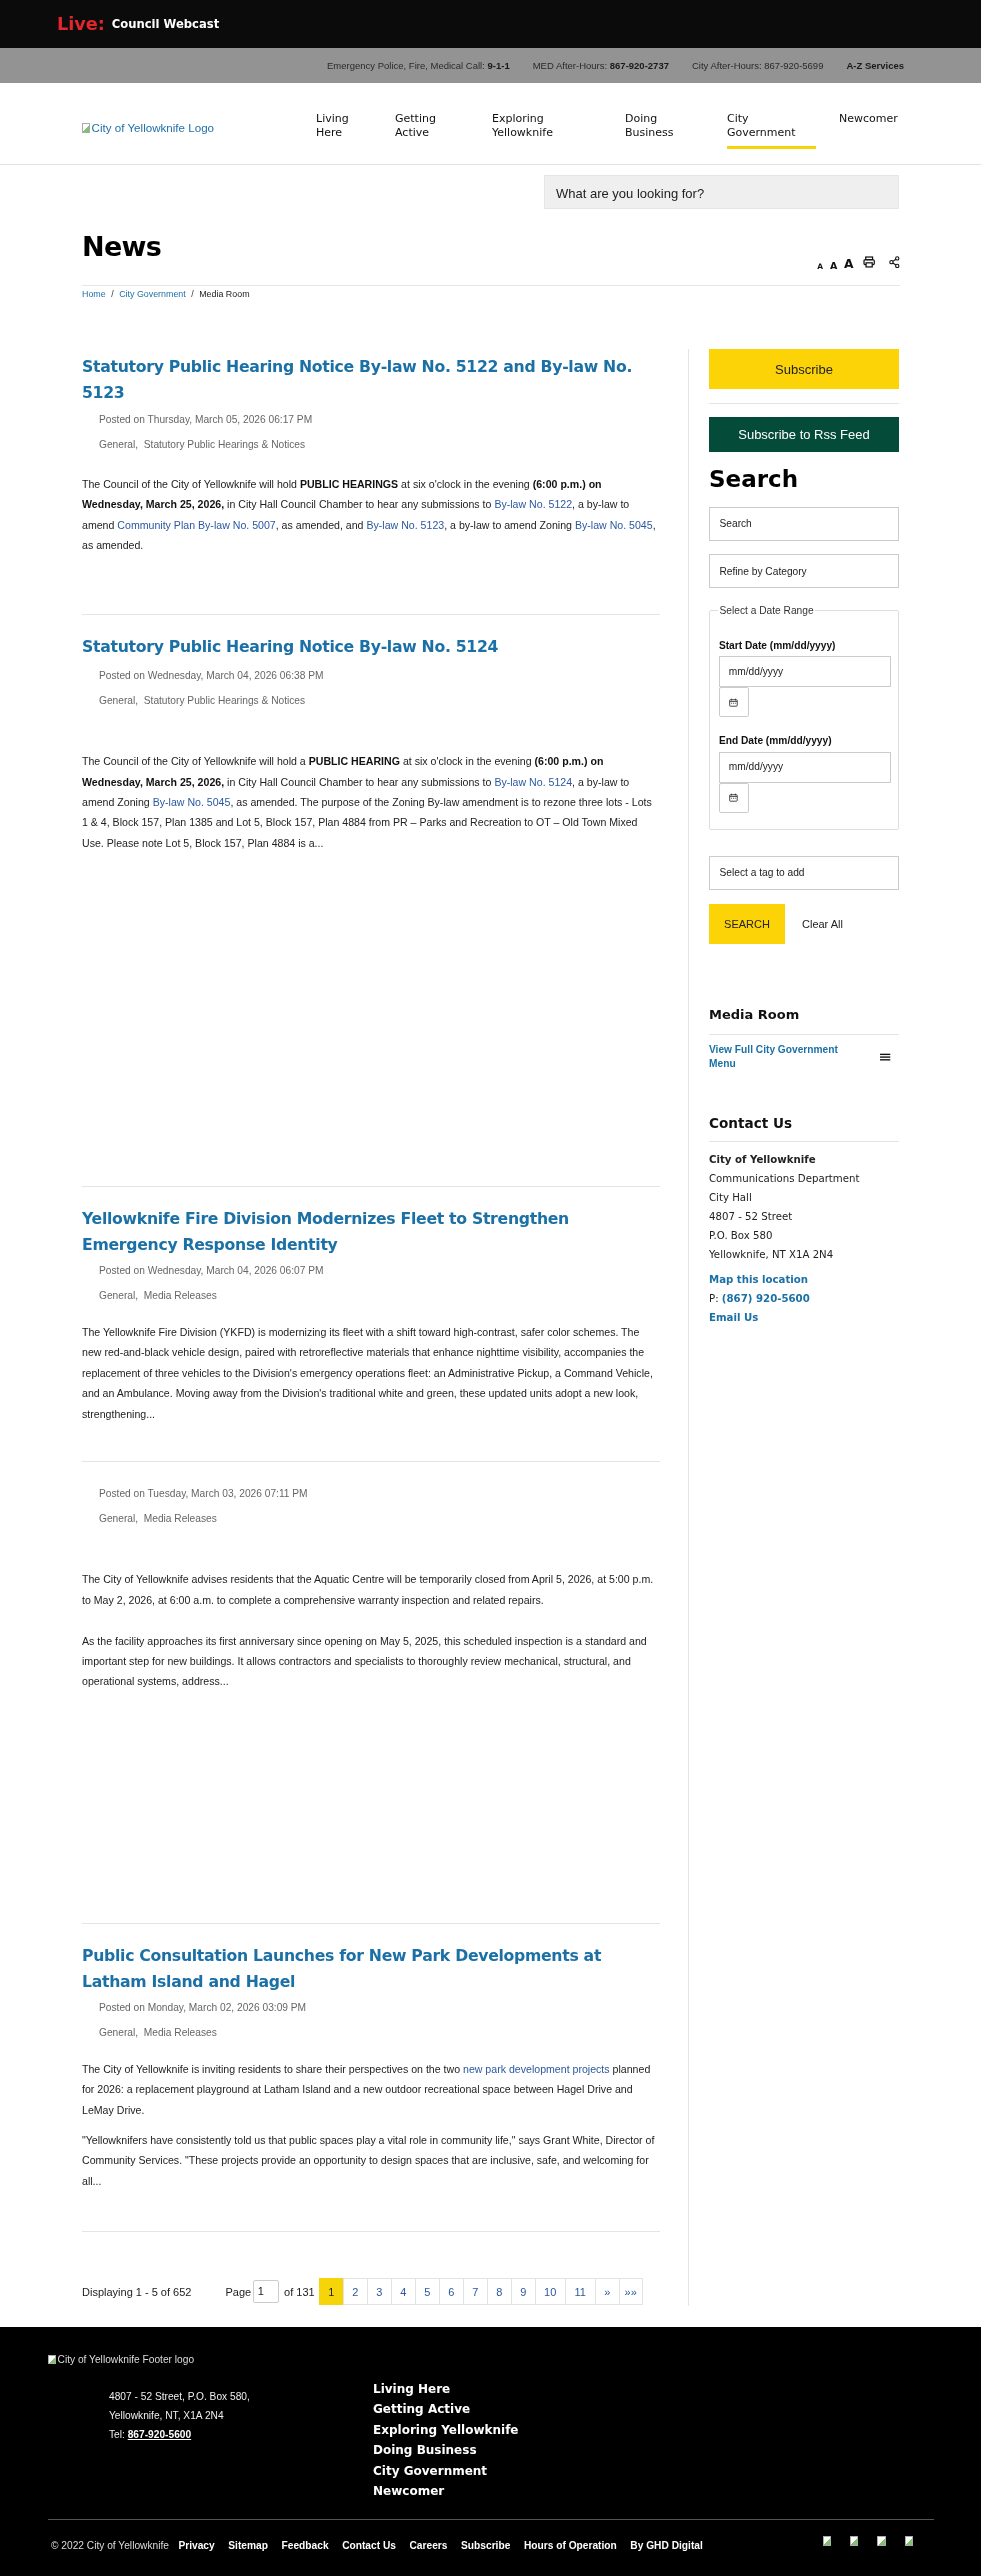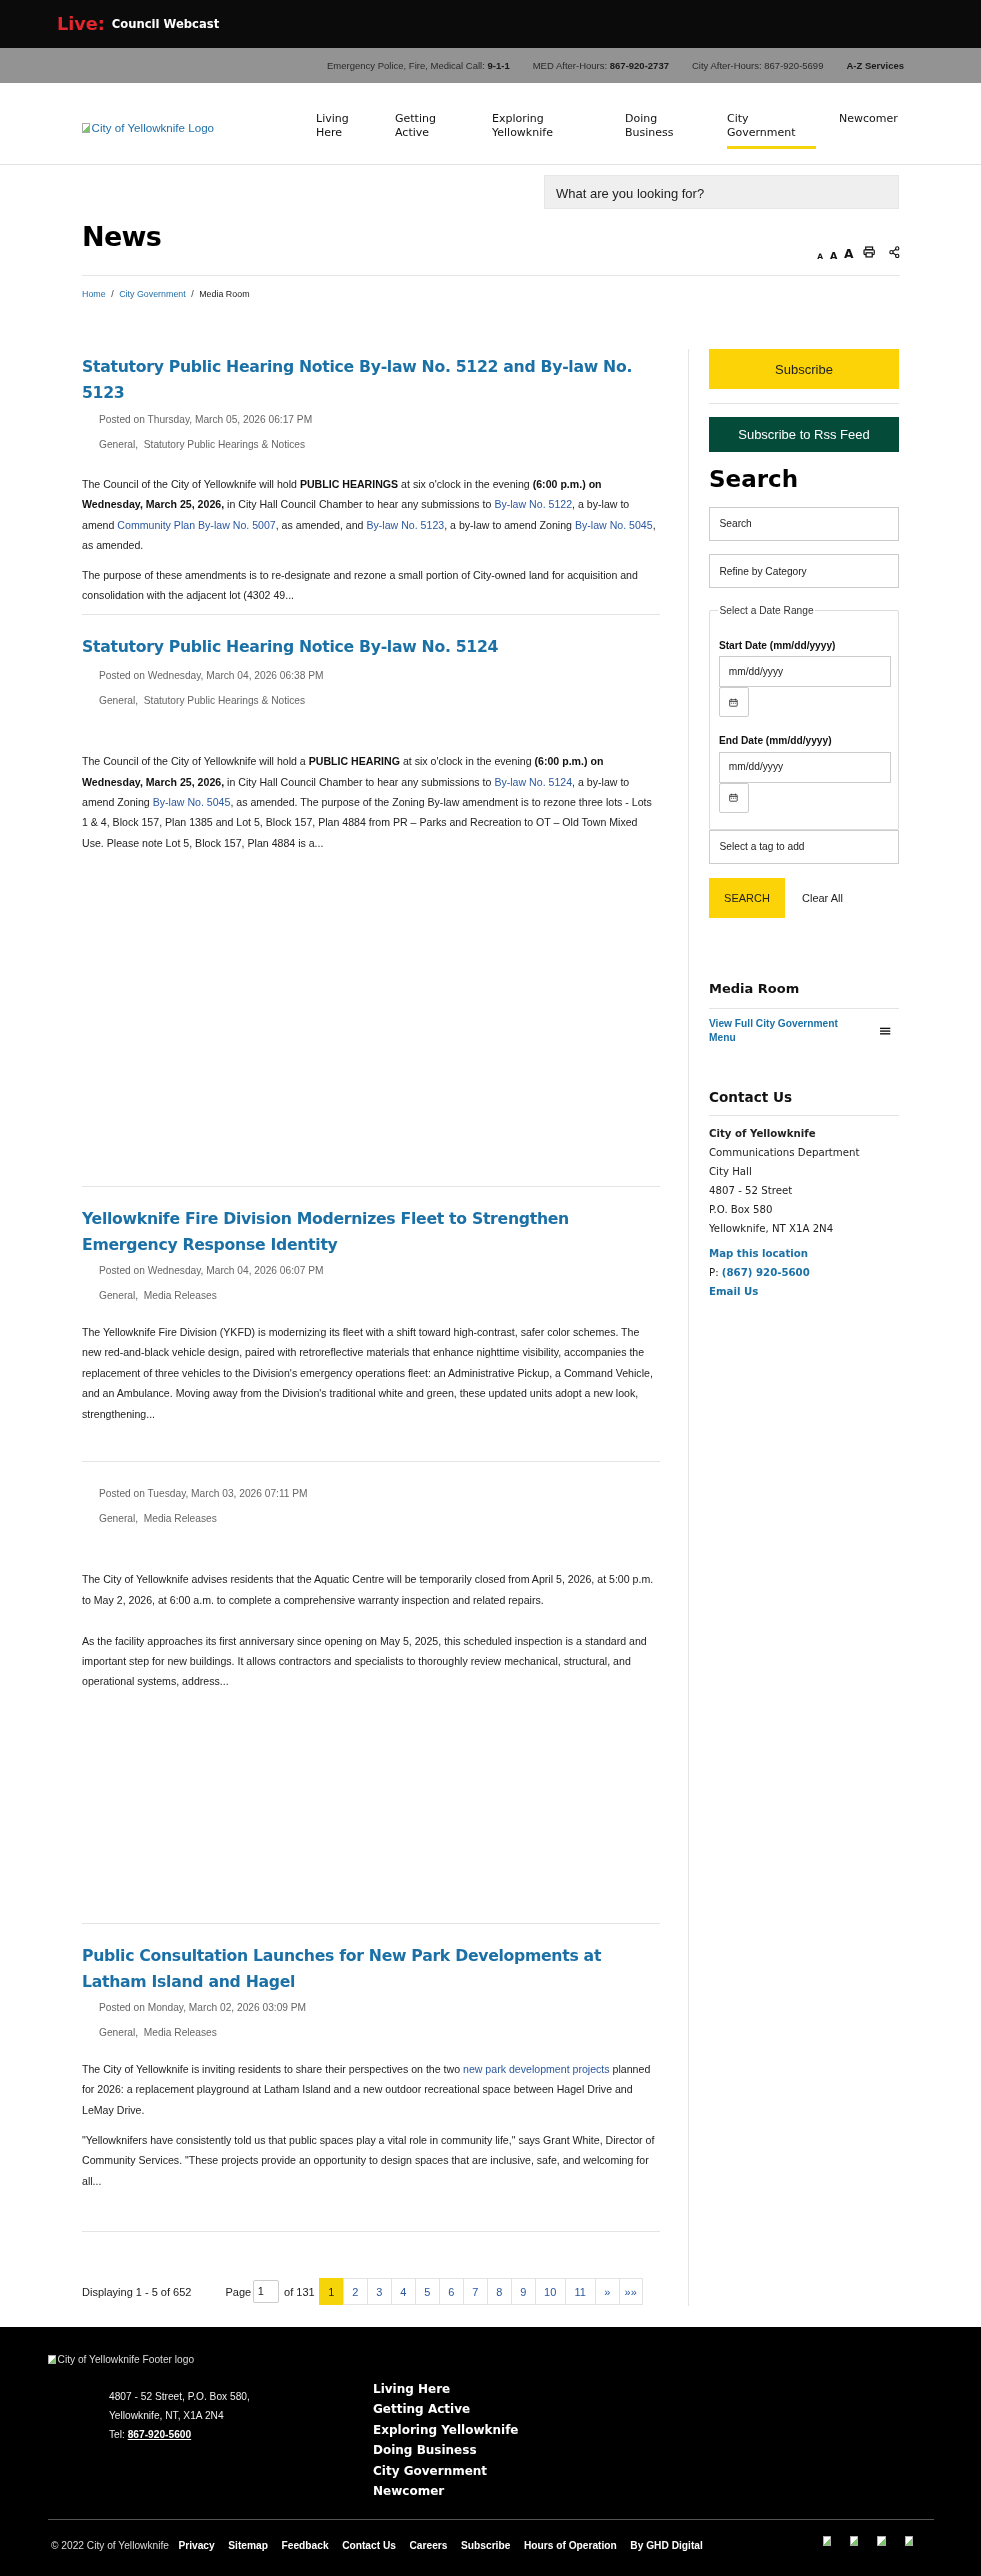--- a/index.html
+++ b/index.html
@@ -21,21 +21,21 @@
   .header { height: 82px; position: relative; border-bottom: 1.4px solid #e3e3e3; }
   .logo { position: absolute; left: 82px; top: 12.3px; color: #1f6fa8; font-size: 11.6px; display: flex; align-items: center; gap: 1.4px; margin-top: 26px; }
   .broken-img { display: inline-block; width: 8.2px; height: 9.5px; border: 0.7px solid #aaa; background: linear-gradient(135deg, #fff 55%, #7dc36b 55%); }
   .nav { position: absolute; left: 316px; top: 29px; display: flex; }
   .nav-item { font-family: "DejaVu Sans", sans-serif; font-size: 11px; color: #111; line-height: 13.6px; position: relative; }
   .nav-item.active::after { content: ""; position: absolute; left: 0; top: 34px; width: 89px; height: 3.4px; background: #f5d40a; }
 
   
   .site-search { position: absolute; left: 544px; top: 175px; width: 355px; height: 34px; background: #efefef; border: 0.7px solid #e6e6e6; font-size: 13px; color: #222; padding: 9.5px 11px; }
 
-  .page-head { position: absolute; left: 82px; top: 221px; width: 818px; height: 55px; border-bottom: 1.4px solid #e6e6e6; }
+  .page-head { position: absolute; left: 82px; top: 231px; width: 818px; height: 55px; border-bottom: 1.4px solid #e6e6e6; }
   .page-title { font-size: 27px; font-weight: bold; color: #000; font-family: "DejaVu Sans", sans-serif; letter-spacing: -0.7px; }
   .tools { position: absolute; right: 0; top: 24.5px; display: flex; align-items: flex-end; gap: 6.8px; }
   .tools span { color: #111; font-weight: bold; font-family: "DejaVu Sans", sans-serif; }
 
   .breadcrumb { position: absolute; left: 82px; top: 289px; font-size: 8.9px; color: #222; }
   .breadcrumb a { color: #1f6fa8; }
   .breadcrumb .sep { margin: 0 5.5px; color: #333; }
 
   
   .main { position: absolute; left: 82px; top: 349px; width: 578px; }
@@ -169,21 +169,20 @@
 </div>
 
 <div class="main">
 
   <div class="article" style="height:266px; padding-top:1.4px;">
     <a class="art-title" style="display:block; margin-top:3.4px;">Statutory Public Hearing Notice By-law No. 5122 and By-law No. 5123</a>
     <div class="meta" style="margin-top:2.7px;">Posted on Thursday, March 05, 2026 06:17 PM</div>
     <div class="meta"><span>General,</span>&nbsp;&nbsp;<span>Statutory Public Hearings &amp; Notices</span></div>
     <div class="excerpt" style="margin-top:16.4px;">
       <p><span>The Council of the City of Yellowknife will hold </span><b>PUBLIC HEARINGS</b><span> at six o'clock in the evening </span><b>(6:00 p.m.) on Wednesday, March 25, 2026,</b><span> in City Hall Council Chamber to hear any submissions to </span><a>By-law No. 5122</a><span>, a by-law to amend </span><a>Community Plan By-law No. 5007</a><span>, as amended, and </span><a>By-law No. 5123</a><span>, a by-law to amend Zoning </span><a>By-law No. 5045</a><span>, as amended.</span></p>
-      <p>The purpose of these amendments is to re-designate and rezone a small portion of City-owned land for acquisition and consolidation with the adjacent lot (4302 49...</p>
     </div>
   </div>
 
   <div class="article" style="height:572px; padding-top:19px;">
     <a class="art-title" style="display:block;">Statutory Public Hearing Notice By-law No. 5124</a>
     <div class="meta" style="margin-top:4.1px;">Posted on Wednesday, March 04, 2026 06:38 PM</div>
     <div class="meta"><span>General,</span>&nbsp;&nbsp;<span>Statutory Public Hearings &amp; Notices</span></div>
     <div class="excerpt" style="margin-top:38px;">
       <p><span>The Council of the City of Yellowknife will hold a </span><b>PUBLIC HEARING</b><span> at six o'clock in the evening </span><b>(6:00 p.m.) on Wednesday, March 25, 2026,</b><span> in City Hall Council Chamber to hear any submissions to </span><a>By-law No. 5124</a><span>, a by-law to amend Zoning </span><a>By-law No. 5045</a><span>, as amended. The purpose of the Zoning By-law amendment is to rezone three lots - Lots 1 &amp; 4, Block 157, Plan 1385 and Lot 5, Block 157, Plan 4884 from PR – Parks and Recreation to OT – Old Town Mixed Use. Please note Lot 5, Block 157, Plan 4884 is a...</span></p>
     </div>
@@ -271,21 +270,21 @@
           <rect x="1" y="2.5" width="11" height="9.5" rx="1" fill="none" stroke="#333" stroke-width="1.3"></rect>
           <line x1="1" y1="5" x2="12" y2="5" stroke="#333" stroke-width="1.3"></line>
           <line x1="3.5" y1="1" x2="3.5" y2="3.5" stroke="#333" stroke-width="1.3"></line>
           <line x1="9.5" y1="1" x2="9.5" y2="3.5" stroke="#333" stroke-width="1.3"></line>
           <rect x="3" y="7" width="1.5" height="1.2" fill="#333"></rect>
           <rect x="5.8" y="7" width="1.5" height="1.2" fill="#333"></rect>
           <rect x="8.5" y="7" width="1.5" height="1.2" fill="#333"></rect>
         </svg>
     </div>
   </div>
-  <div class="field" style="">Select a tag to add</div>
+  <div class="field" style="margin-top:26px;">Select a tag to add</div>
   <div style="display:flex; align-items:center; margin-top:13.6px;">
     <a class="btn-search">SEARCH</a>
     <a class="clear-all">Clear All</a>
   </div>
 
   <div class="h3" style="margin-top:63px;">Media Room</div>
   <hr style="margin:12.3px 0 8.2px;">
   <div style="display:flex; justify-content:space-between; align-items:center;">
     <a class="lnk" style="width:150px; line-height:13.6px;">View Full City Government Menu</a>
     <svg width="11" height="8.2" viewBox="0 0 16 12" style="margin-right:8.2px;">

